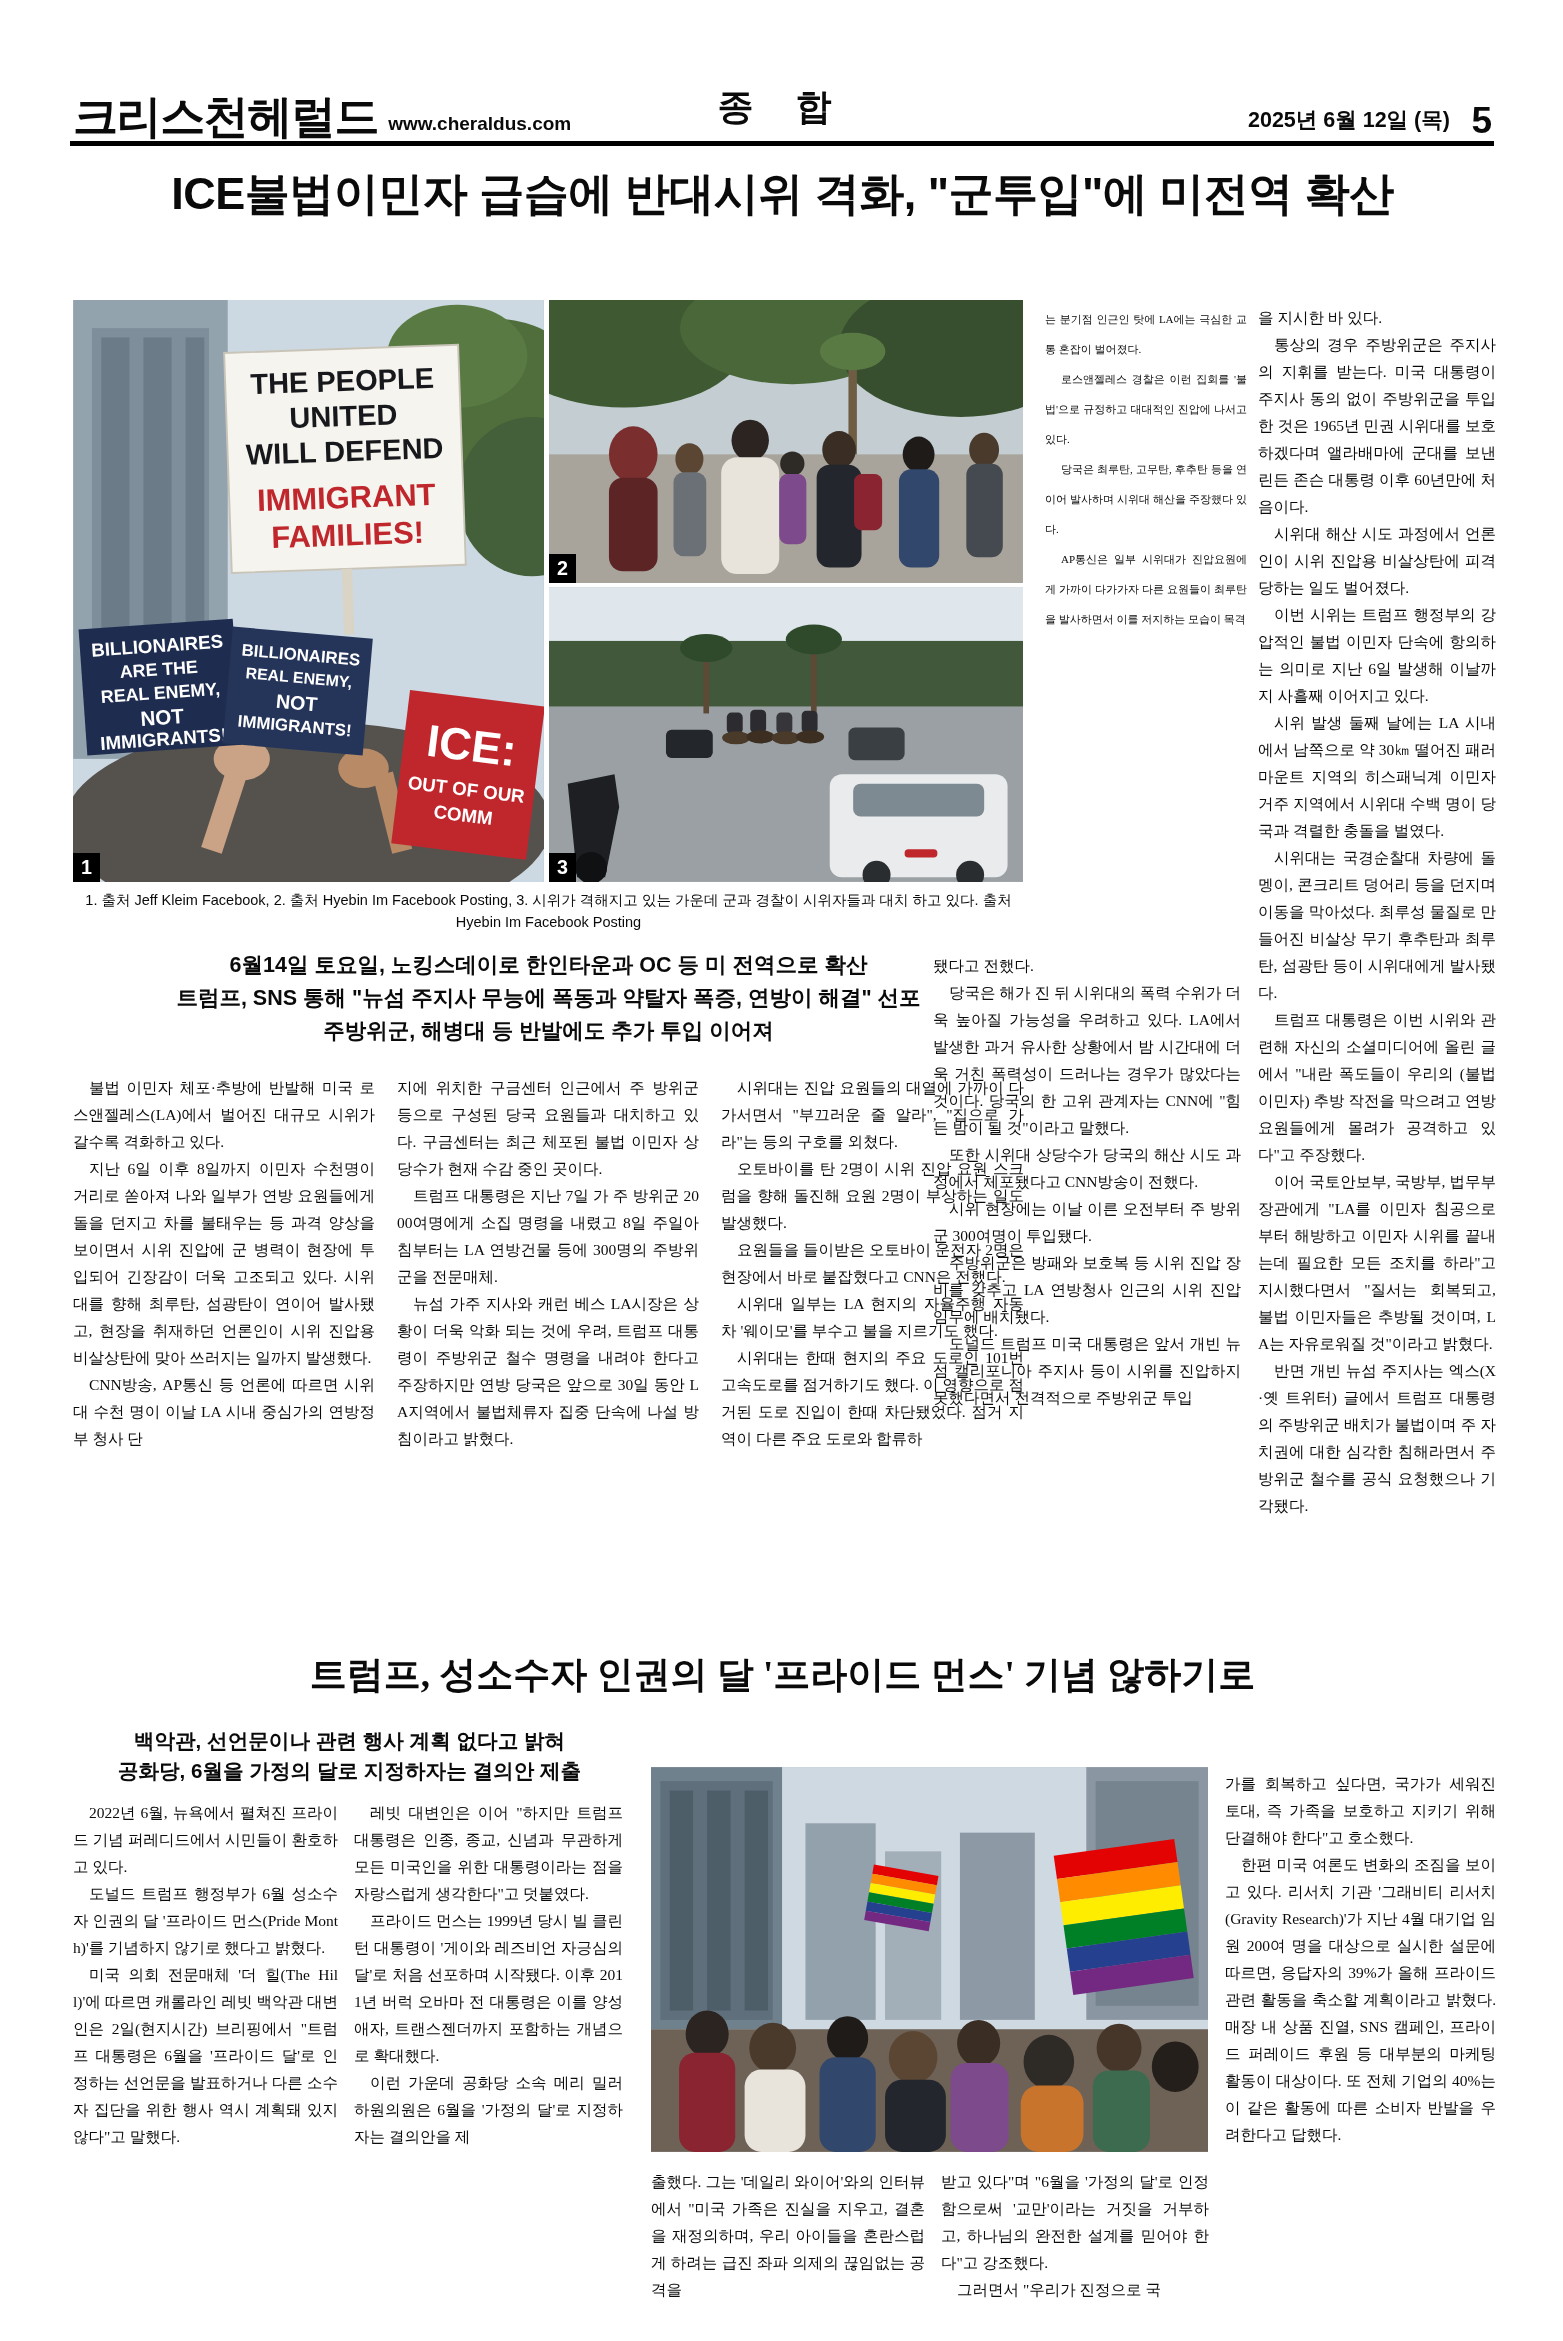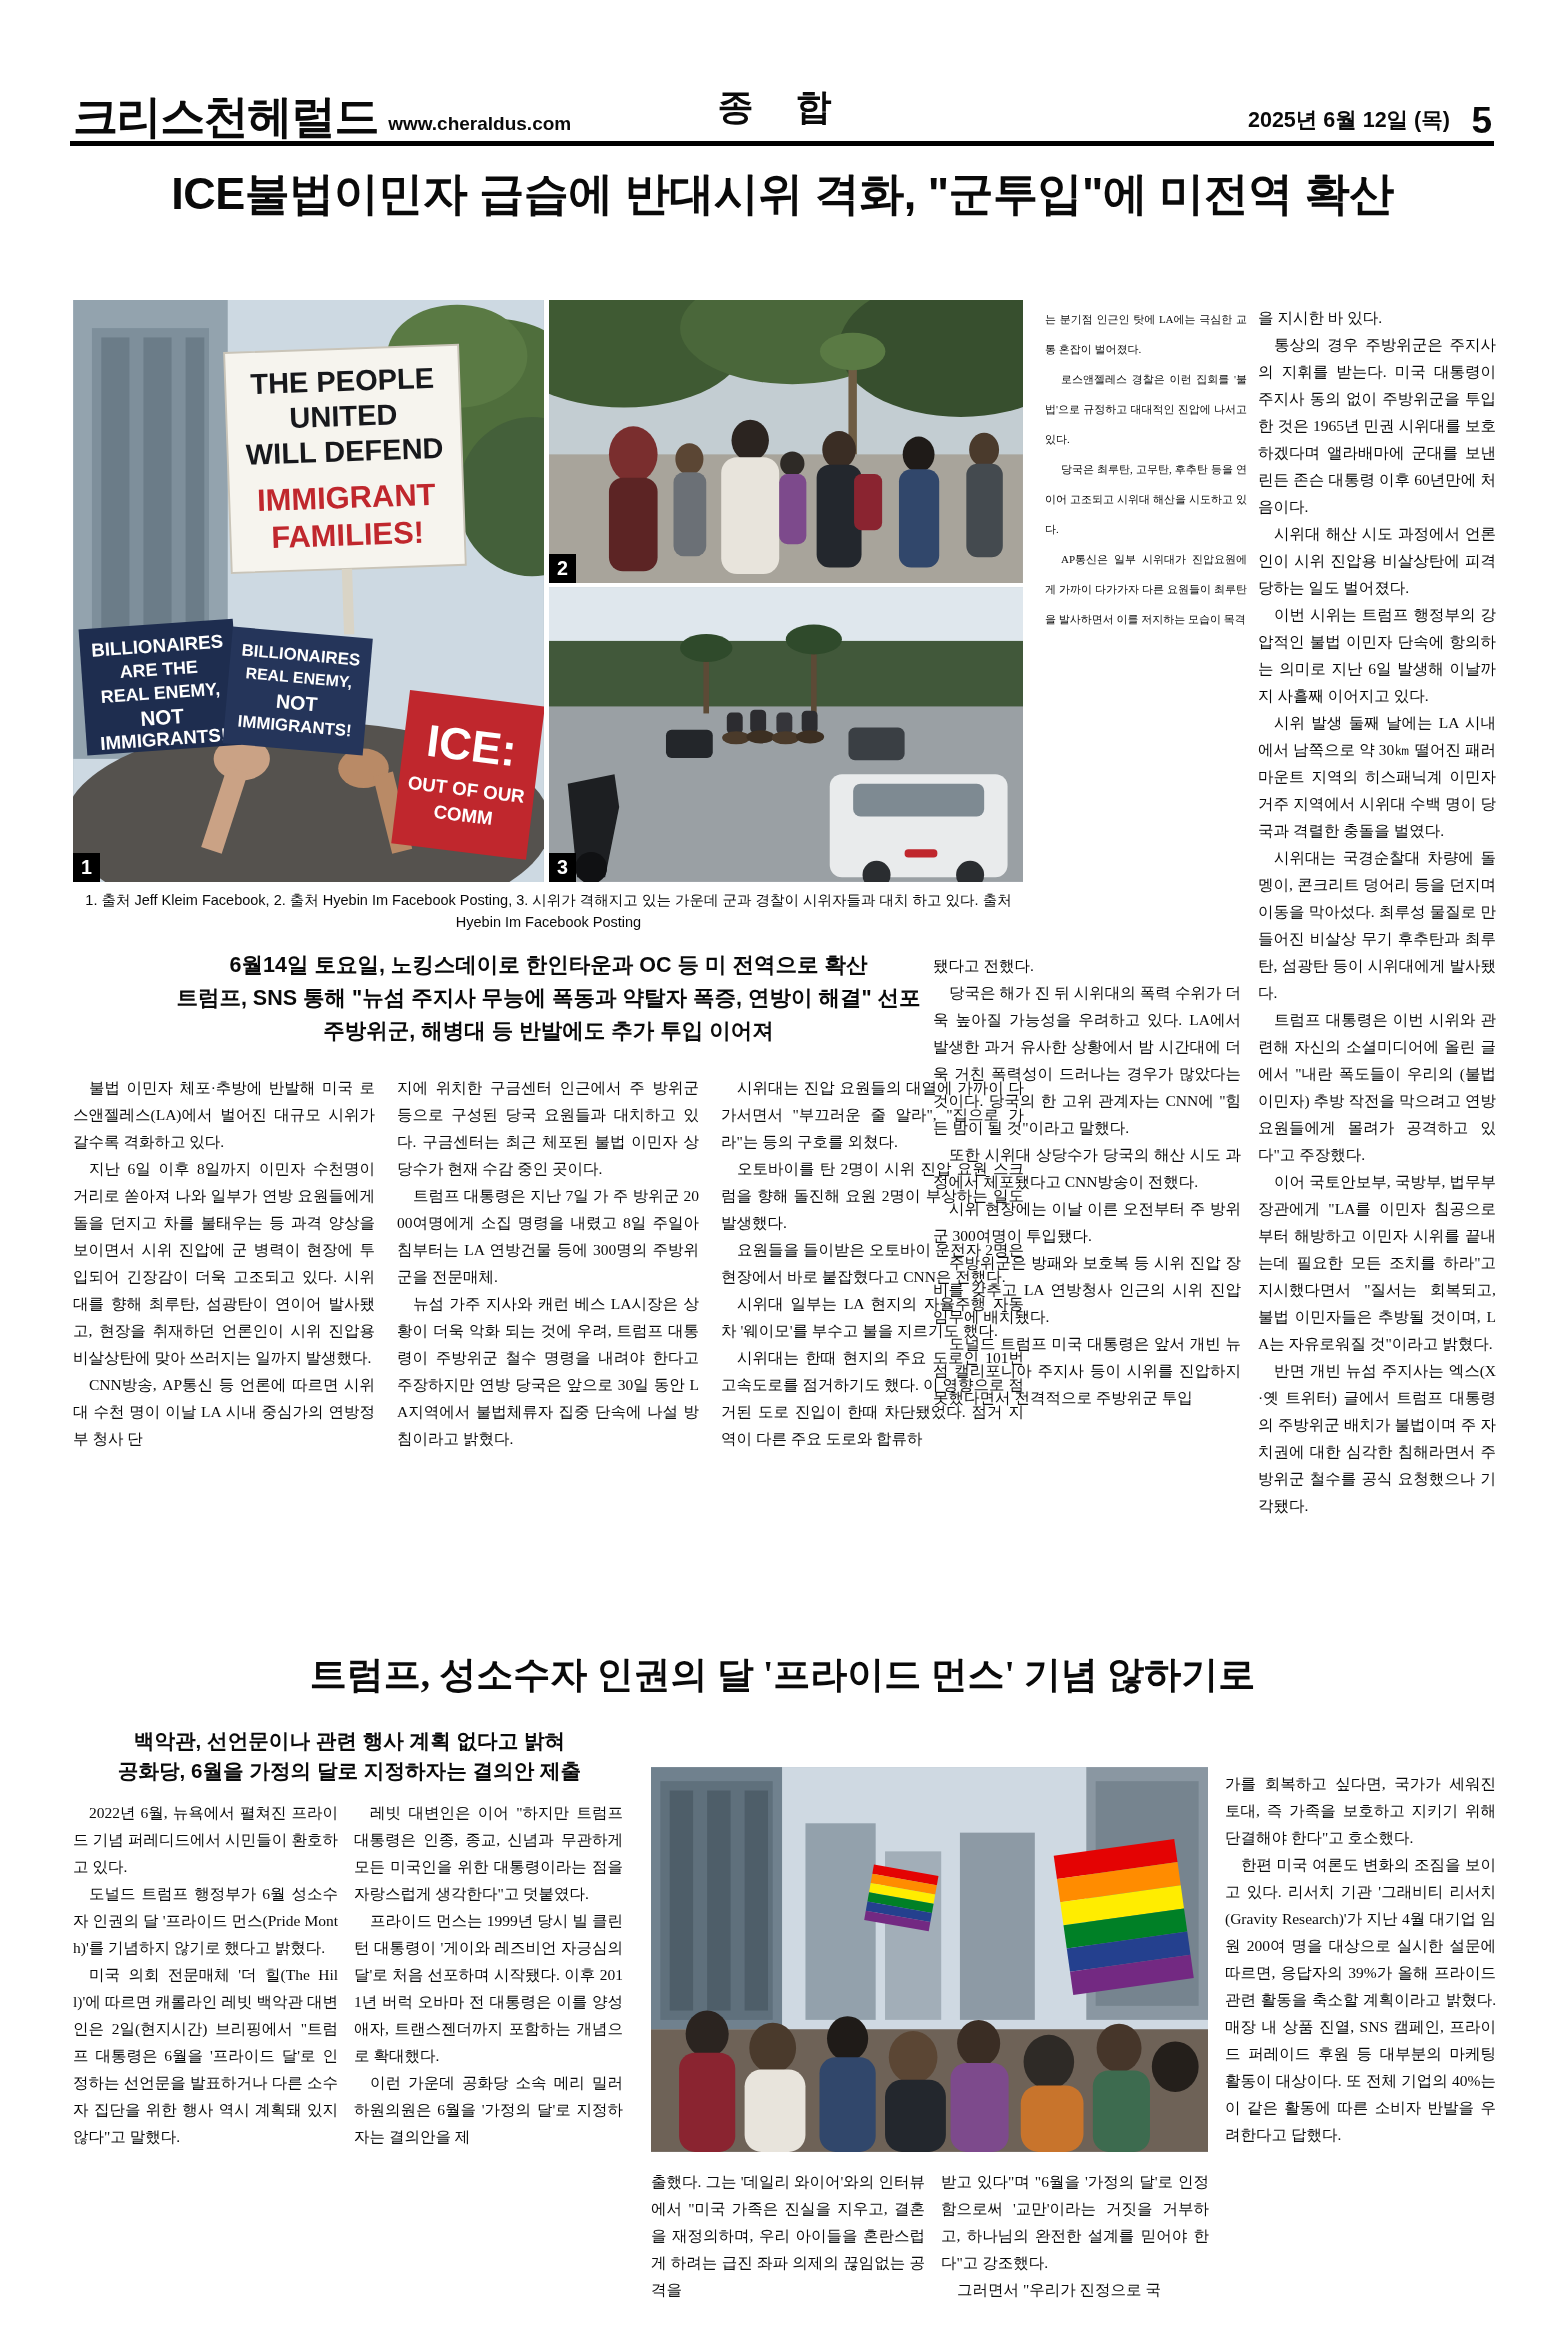--- a/index.html
+++ b/index.html
@@ -208,21 +208,21 @@
   <div class="abs body-col" style="left:721px;top:1074px;width:303px;">
       <p class="para">시위대는 진압 요원들의 대열에 가까이 다가서면서 "부끄러운 줄 알라", "집으로 가라"는 등의 구호를 외쳤다.</p>
       <p class="para">오토바이를 탄 2명이 시위 진압 요원 스크럼을 향해 돌진해 요원 2명이 부상하는 일도 발생했다.</p>
       <p class="para">요원들을 들이받은 오토바이 운전자 2명은 현장에서 바로 붙잡혔다고 CNN은 전했다.</p>
       <p class="para">시위대 일부는 LA 현지의 자율주행 자동차 '웨이모'를 부수고 불을 지르기도 했다.</p>
       <p class="para">시위대는 한때 현지의 주요 도로인 101번 고속도로를 점거하기도 했다. 이 영향으로 점거된 도로 진입이 한때 차단됐었다. 점거 지역이 다른 주요 도로와 합류하</p>
     </div>
   <div class="abs body-col col-narrow" style="left:1045px;top:304px;width:202px;">
       <p class="para flush">는 분기점 인근인 탓에 LA에는 극심한 교통 혼잡이 벌어졌다.</p>
       <p class="para">로스앤젤레스 경찰은 이런 집회를 '불법'으로 규정하고 대대적인 진압에 나서고 있다.</p>
-      <p class="para">당국은 최루탄, 고무탄, 후추탄 등을 연이어 고조되고 시위대 해산을 시도하고 있다.</p>
+      <p class="para">당국은 최루탄, 고무탄, 후추탄 등을 연이어 발사하며 시위대 해산을 주장했다 있다.</p>
       <p class="para">AP통신은 일부 시위대가 진압요원에게 가까이 다가가자 다른 요원들이 최루탄을 발사하면서 이를 저지하는 모습이 목격</p>
     </div>
   <div class="abs body-col" style="left:933px;top:952px;width:308px;">
       <p class="para flush">됐다고 전했다.</p>
       <p class="para">당국은 해가 진 뒤 시위대의 폭력 수위가 더욱 높아질 가능성을 우려하고 있다. LA에서 발생한 과거 유사한 상황에서 밤 시간대에 더욱 거친 폭력성이 드러나는 경우가 많았다는 것이다. 당국의 한 고위 관계자는 CNN에 "힘든 밤이 될 것"이라고 말했다.</p>
       <p class="para">또한 시위대 상당수가 당국의 해산 시도 과정에서 체포됐다고 CNN방송이 전했다.</p>
       <p class="para">시위 현장에는 이날 이른 오전부터 주 방위군 300여명이 투입됐다.</p>
       <p class="para">주방위군은 방패와 보호복 등 시위 진압 장비를 갖추고 LA 연방청사 인근의 시위 진압 임무에 배치됐다.</p>
       <p class="para">도널드 트럼프 미국 대통령은 앞서 개빈 뉴섬 캘리포니아 주지사 등이 시위를 진압하지 못했다면서 전격적으로 주방위군 투입</p>
     </div>

